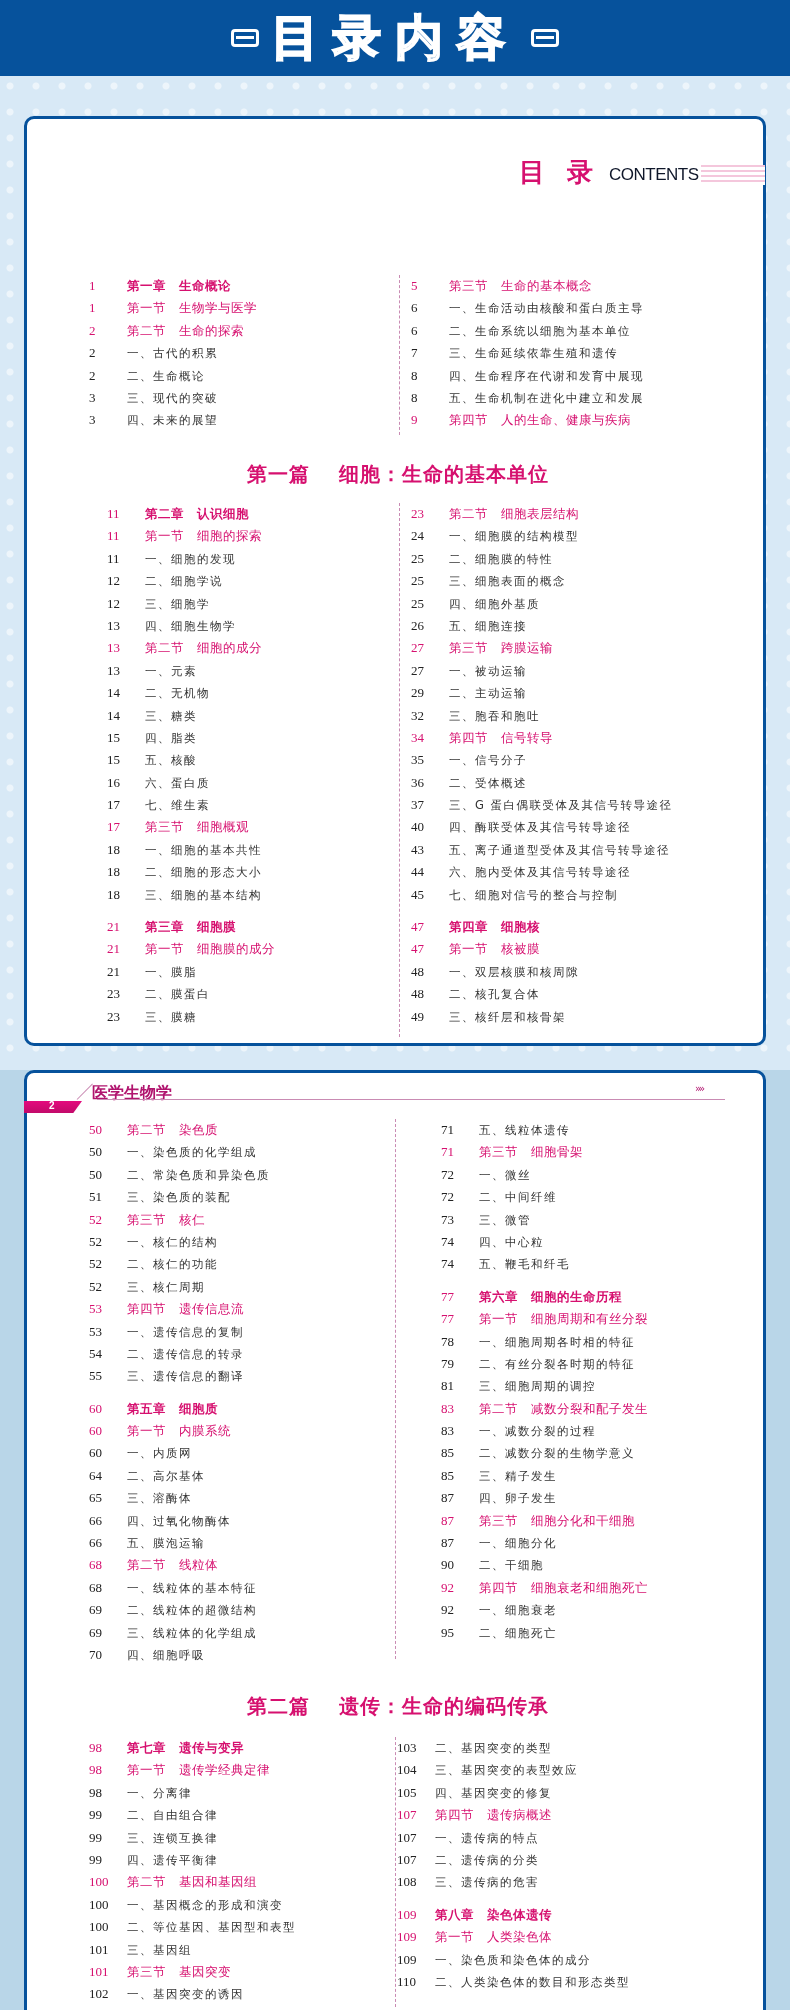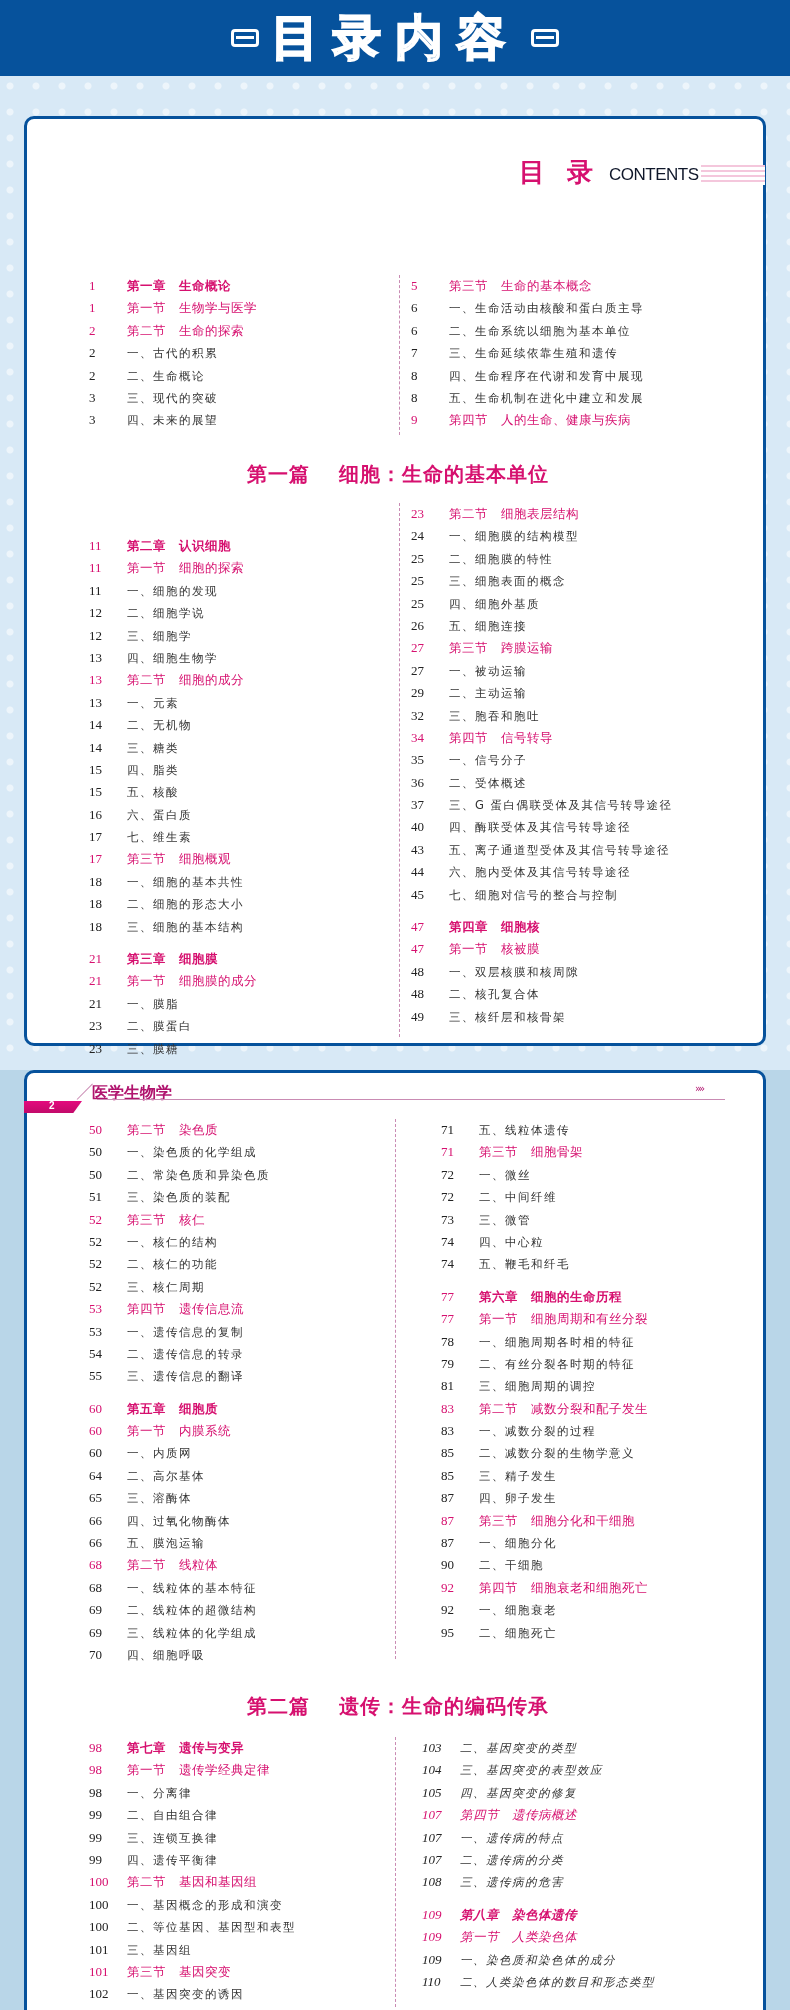--- a/index.html
+++ b/index.html
@@ -199,21 +199,21 @@
         <span class="txt">五、生命机制在进化中建立和发展</span>
       </div>
       <div class="row hd">
         <span class="pg">9</span>
         <span class="txt">第四节　人的生命、健康与疾病</span>
       </div>
     </div>
 
   <div class="section-title" style="top:342px;">第一篇　 细胞：生命的基本单位</div>
 
-  <div class="col" id="p1-part1-left" style="left:62px; top:384px;margin-top:32px;">
+  <div class="col" id="p1-part1-left" style="left:80px; top:384px;">
       <div class="row hd ch">
         <span class="pg">11</span>
         <span class="txt">第二章　认识细胞</span>
       </div>
       <div class="row hd">
         <span class="pg">11</span>
         <span class="txt">第一节　细胞的探索</span>
       </div>
       <div class="row">
         <span class="pg">11</span>
@@ -645,21 +645,21 @@
       <div class="row hd">
         <span class="pg">101</span>
         <span class="txt">第三节　基因突变</span>
       </div>
       <div class="row">
         <span class="pg">102</span>
         <span class="txt">一、基因突变的诱因</span>
       </div>
     </div>
   <div class="divider" style="left:368px; top:664px; height:270px;"></div>
-  <div class="col" id="p2-part2-right" style="left:395px; top:664px; width:350px;font-style:italic;">
+  <div class="col" id="p2-part2-right" style="left:370px; top:664px; width:350px;">
       <div class="row">
         <span class="pg">103</span>
         <span class="txt">二、基因突变的类型</span>
       </div>
       <div class="row">
         <span class="pg">104</span>
         <span class="txt">三、基因突变的表型效应</span>
       </div>
       <div class="row">
         <span class="pg">105</span>

